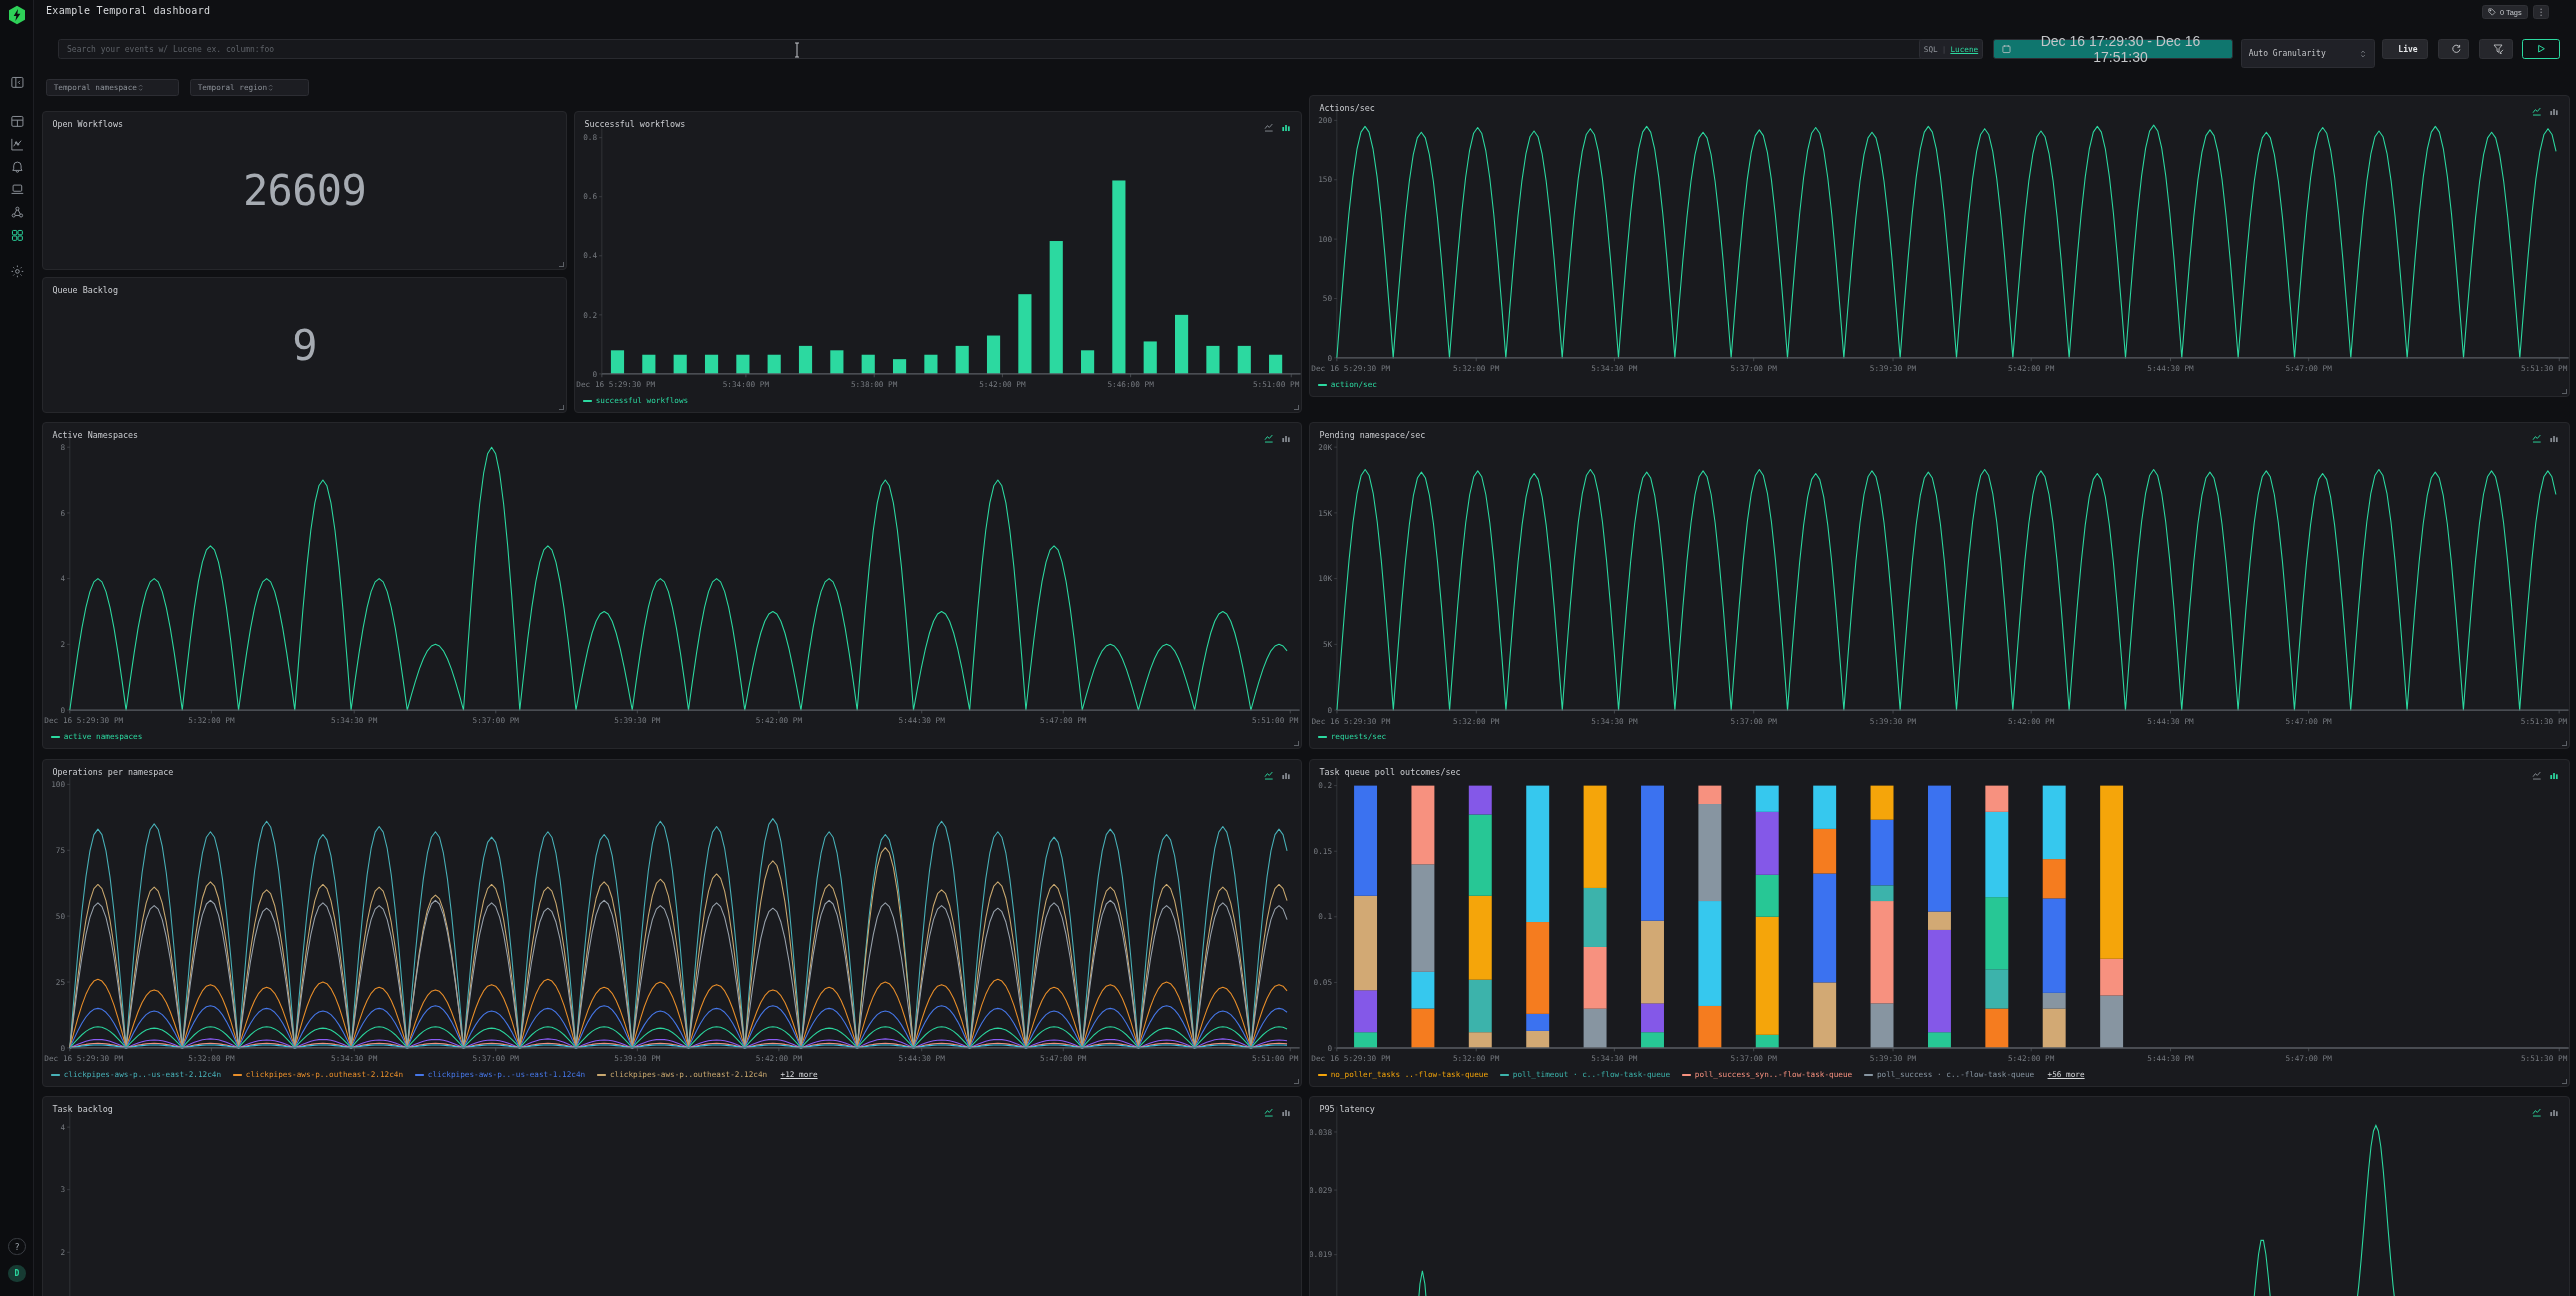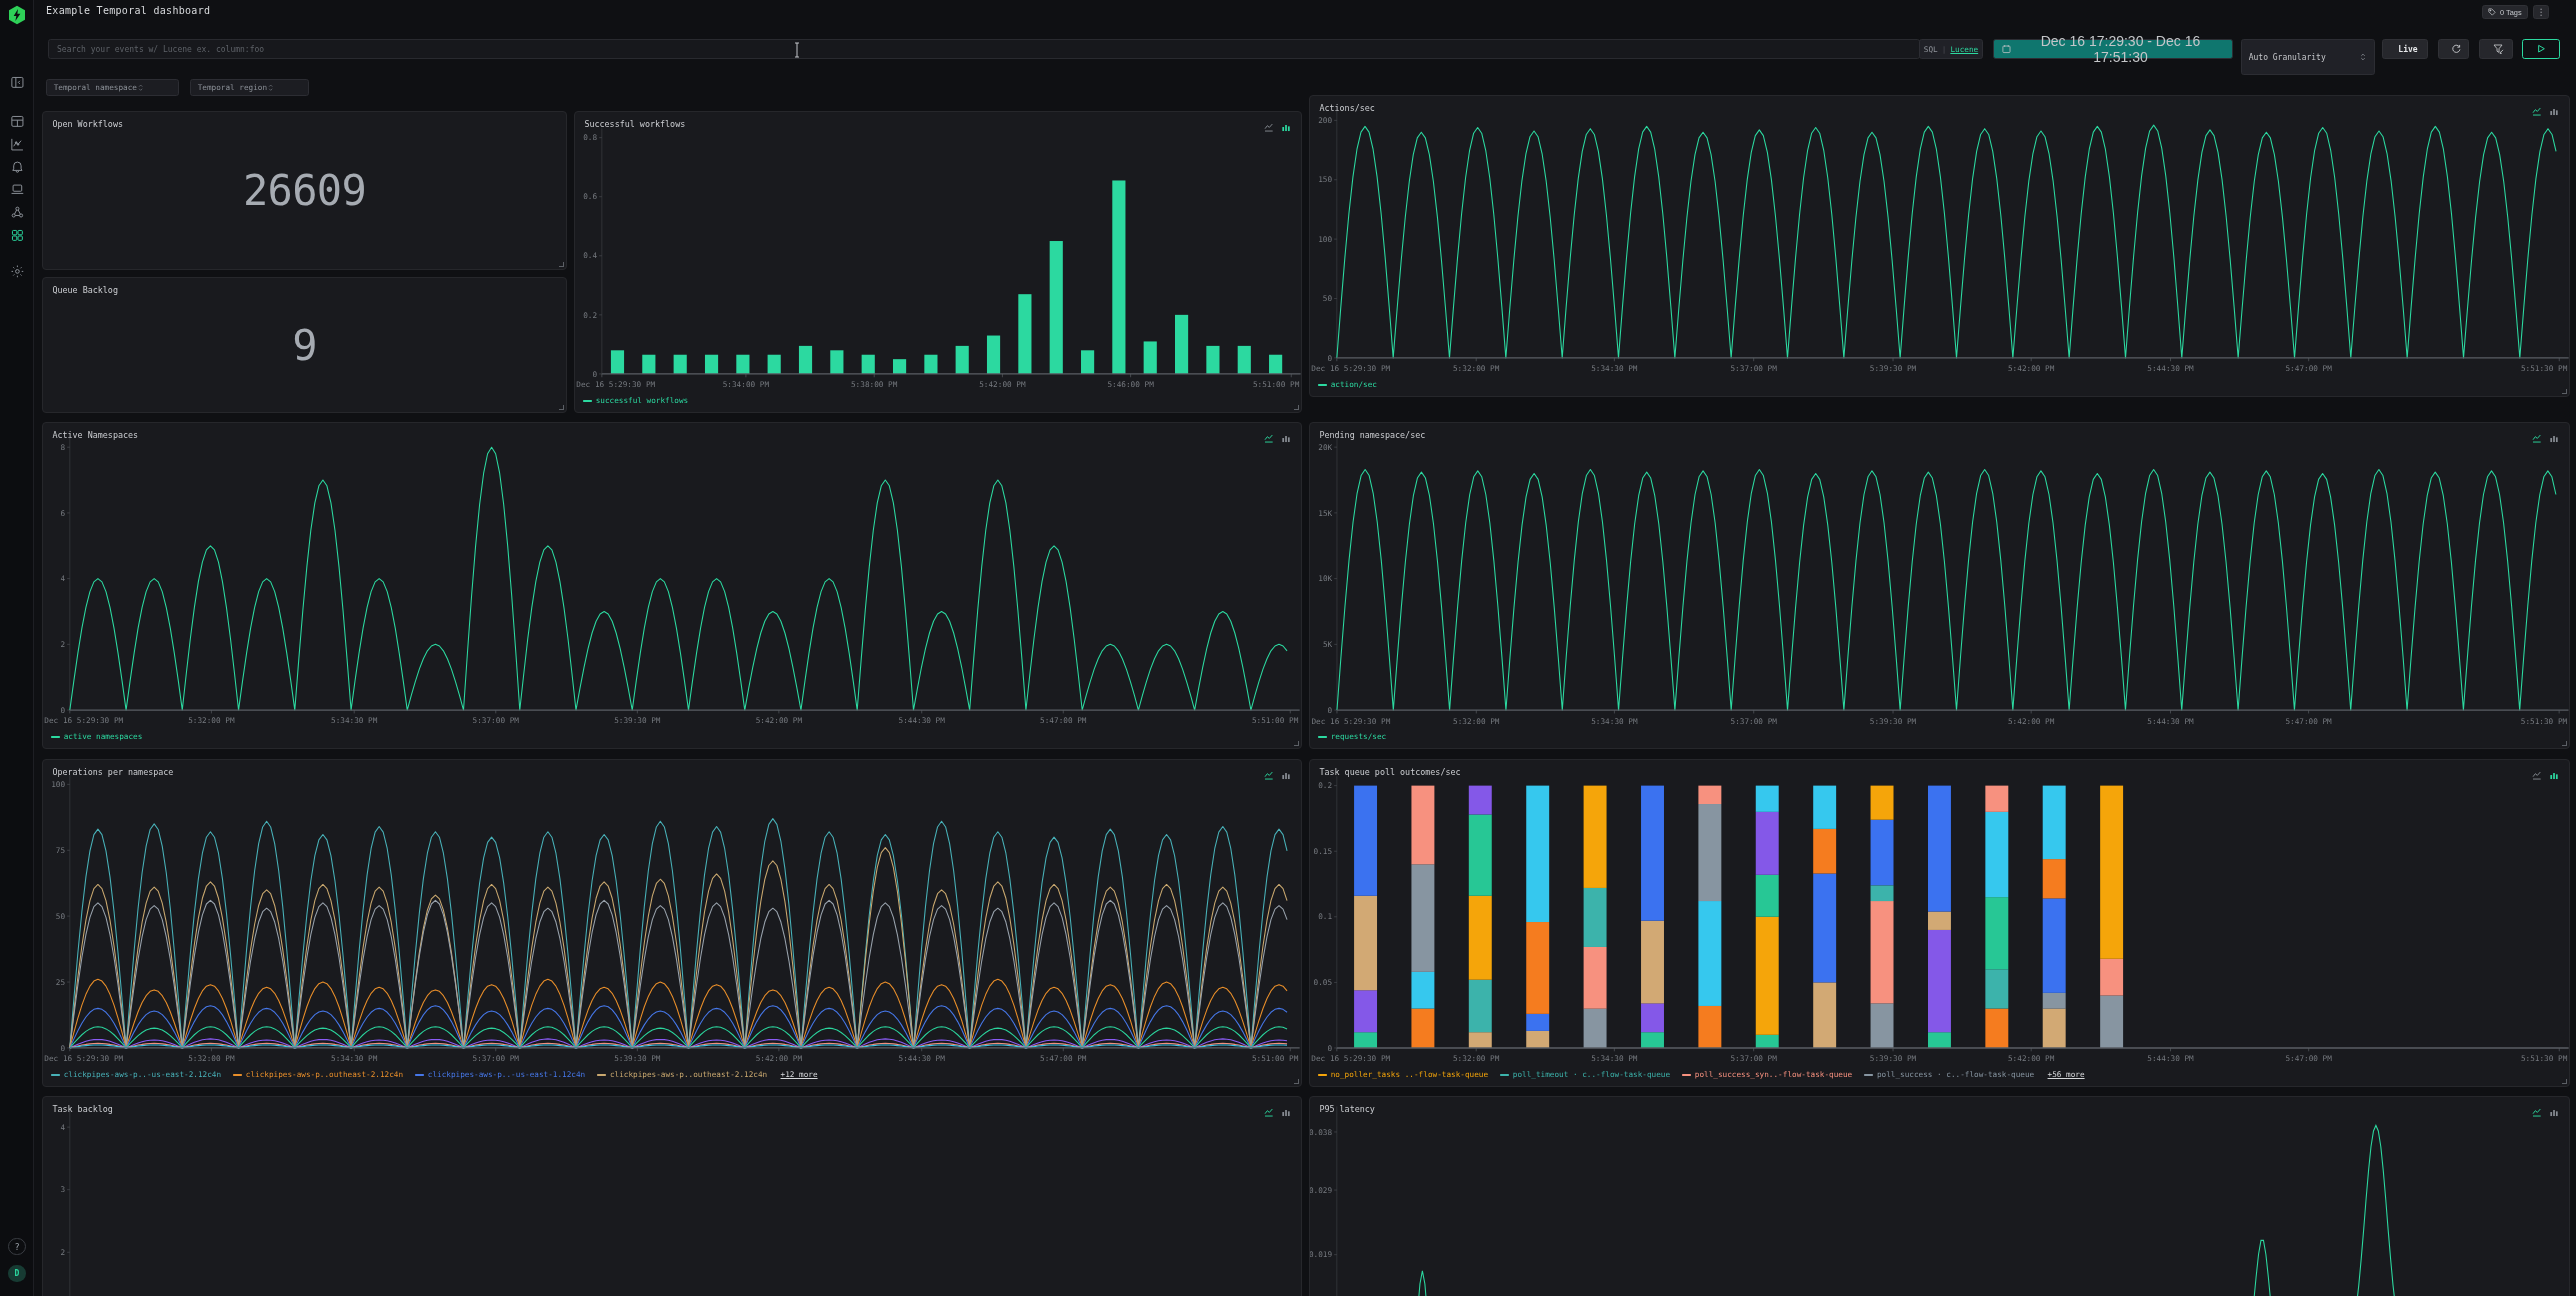--- a/index.html
+++ b/index.html
@@ -19,31 +19,31 @@
     font-size:8.7px; display:flex; align-items:center; justify-content:center; cursor:pointer; }
   .avatar { width:17.4px; height:17.4px; border-radius:50%; background:#173b33; color:#2cd9a0;
     font-size:8px; font-weight:bold; display:flex; align-items:center; justify-content:center; cursor:pointer; }
   
   .main { position:absolute; left:34px; top:0; right:0; bottom:0; }
   .ptitlebar { position:absolute; left:12px; top:5.4px; font-size:10px; letter-spacing:0.3px; color:#d8dadd; font-weight:500; }
   .tagsbtn { position:absolute; right:48px; top:4.7px; height:14.8px; padding:0 5.4px; display:flex; align-items:center; gap:4px;
     background:#26272c; border:0.7px solid #303136; border-radius:2.7px; font-size:7.4px; color:#c6c9cd; cursor:pointer; }
   .kebab { position:absolute; right:27px; top:4.7px; width:16px; height:14.8px; background:#26272c; border:0.7px solid #303136;
     border-radius:2.7px; display:flex; align-items:center; justify-content:center; font-size:8.7px; color:#c6c9cd; cursor:pointer; }
-  .searchrow { position:absolute; top:39px; left:2px; right:0; height:20px; }
+  .searchrow { position:absolute; top:39px; left:12px; right:0; height:20px; }
   .searchbox { position:absolute; left:12px; width:1872px; height:20px; }
   .searchbox input { width:100%; height:100%; background:#17181c; border:0.7px solid #292a2f; border-radius:2.7px;
     color:#d0d3d6; font:8px "DejaVu Sans Mono",monospace; padding:0 8px; outline:none; }
   .searchbox input::placeholder { color:#5d6167; }
   .langtoggle { position:absolute; right:593px; width:64px; height:20px; background:#202127; border:0.7px solid #2c2d33;
     border-radius:2.7px; display:flex; align-items:center; justify-content:center; gap:4px; font-size:7.7px; cursor:pointer; }
   .lang-sql { color:#8f939a; } .lang-sep { color:#4a4d53; } .lang-lucene { color:#2cd9a0;text-decoration:underline; }
   .daterange { position:absolute; right:343px; width:240px; height:20px; background:#0f766e; border:0.7px solid #2c2d33;
     border-radius:2.7px; display:flex; align-items:center; gap:6px; padding:0 8px; font-size:14px; color:#c4c6c9; cursor:pointer; }
-  .gran { position:absolute; right:201px; width:134px; height:36px; background:#202127; border:0.7px solid #2c2d33;
+  .gran { position:absolute; right:201px; width:134px; height:29px; background:#202127; border:0.7px solid #2c2d33;
     border-radius:2.7px; display:flex; align-items:center; justify-content:space-between; padding:0 6.7px; font-size:8px; color:#c4c6c9; cursor:pointer; }
   .btn { background:#26272c; border:0.7px solid #303136; border-radius:2.7px; color:#c6c9cd; cursor:pointer;
     display:flex; align-items:center; justify-content:center;padding-left:6px; }
   .livebtn { position:absolute; right:148px; width:46px; height:20px; font:bold 8px "DejaVu Sans Mono",monospace; color:#e8eaec; }
   .refbtn { position:absolute; right:107px; width:31px; height:20px; }
   .filtbtn { position:absolute; right:63px; width:34px; height:20px; }
   .playbtn { position:absolute; right:16px; width:38px; height:20px; background:transparent; border:0.7px solid #2cd9a0; border-radius:2.7px;
     display:flex; align-items:center; justify-content:center; cursor:pointer; }
   .chiprow { position:absolute; top:79px; left:0; height:17.4px; }
   .chip { position:absolute; height:17.4px; background:#1c1d22; border:0.7px solid #2c2d33; border-radius:2.7px;

